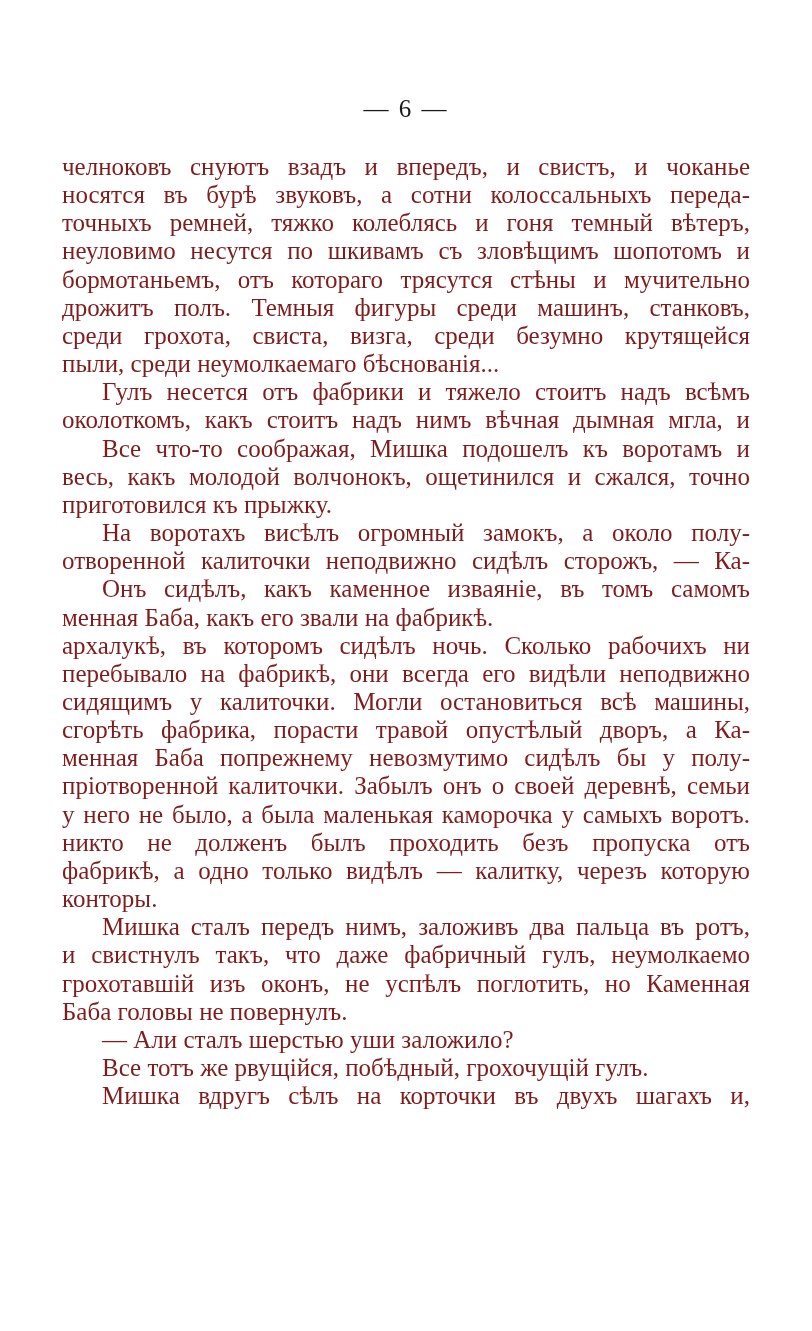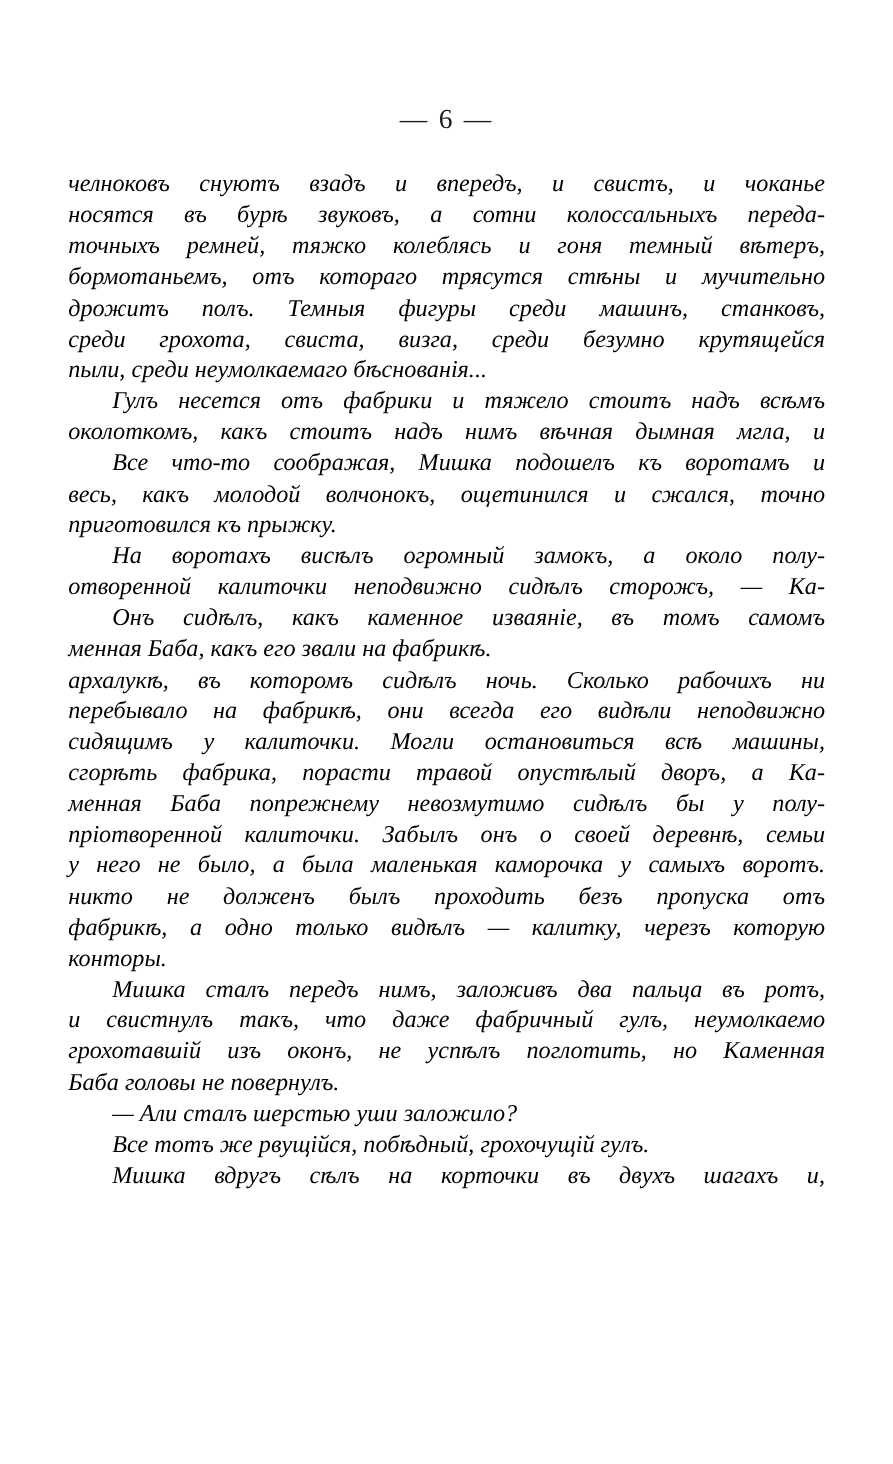--- a/index.html
+++ b/index.html
@@ -24,24 +24,23 @@
     text-align: center;
     font-size: 25px;
     letter-spacing: 2px;
     color: #1a1a1a;
   }
   .text-block {
     position: absolute;
     top: 153px;
     left: 62px;
     width: 688px;
-    font-size: 22px;
+    font-size: 25px;
     line-height: 28.15px;
-    color: #000000;
-    font-style: italic;
+    color: #7f1d1d;
   }
   .line {
     width: 100%;
     text-align: justify;
     text-align-last: justify;
   }
   .line.end {
     text-align-last: left;
   }
   .line.indent {
@@ -50,20 +49,21 @@
 </style>
 </head>
 <body>
 
 <div class="page">
   <div class="page-header">— 6 —</div>
   <div class="text-block" id="text-block">
       <div class="line">челноковъ снуютъ взадъ и впередъ, и свистъ, и чоканье</div>
       <div class="line">носятся въ бурѣ звуковъ, а сотни колоссальныхъ переда-</div>
       <div class="line">точныхъ ремней, тяжко колеблясь и гоня темный вѣтеръ,</div>
+      <div class="line">неуловимо несутся по шкивамъ съ зловѣщимъ шопотомъ и</div>
       <div class="line">бормотаньемъ, отъ котораго трясутся стѣны и мучительно</div>
       <div class="line">дрожитъ полъ. Темныя фигуры среди машинъ, станковъ,</div>
       <div class="line">среди грохота, свиста, визга, среди безумно крутящейся</div>
       <div class="line end">пыли, среди неумолкаемаго бѣснованія...</div>
       <div class="line indent">Гулъ несется отъ фабрики и тяжело стоитъ надъ всѣмъ</div>
       <div class="line">околоткомъ, какъ стоитъ надъ нимъ вѣчная дымная мгла, и</div>
       <div class="line indent">Все что-то соображая, Мишка подошелъ къ воротамъ и</div>
       <div class="line">весь, какъ молодой волчонокъ, ощетинился и сжался, точно</div>
       <div class="line end">приготовился къ прыжку.</div>
       <div class="line indent">На воротахъ висѣлъ огромный замокъ, а около полу-</div>

